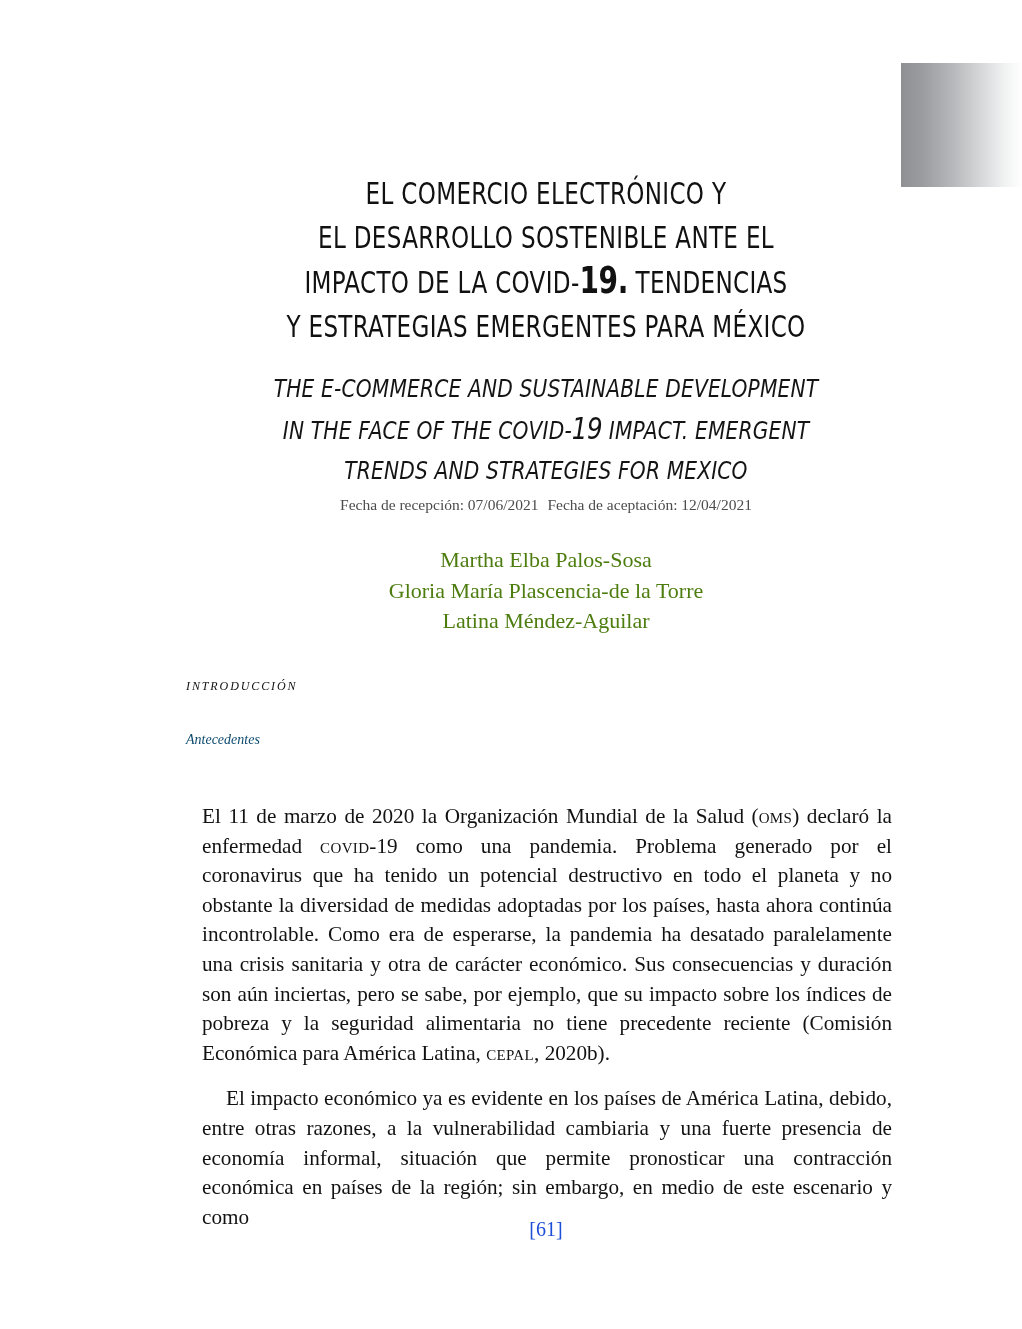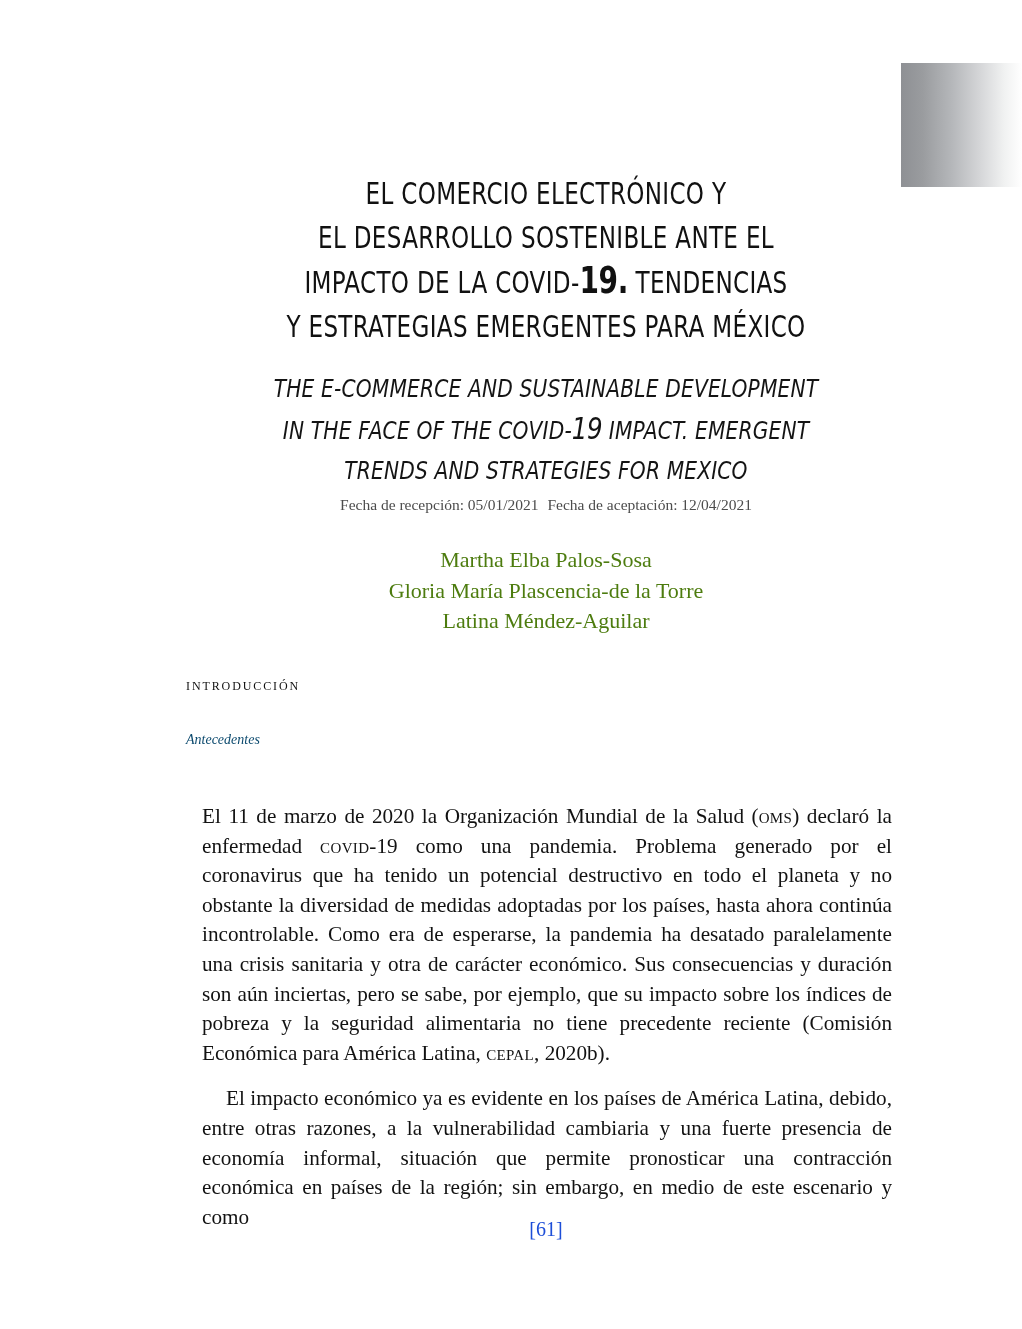--- a/index.html
+++ b/index.html
@@ -119,20 +119,21 @@
   
   #section-heading {
     position: absolute;
     top: 675px;
     left: 0;
     font-size: 16.5px;
     font-variant: small-caps;
     text-transform: lowercase;
     letter-spacing: 1.9px;
     color: #111111;
+    font-style: italic;
   }
 
   
   #subheading {
     position: absolute;
     top: 732px;
     left: 0;
     font-size: 14px;
     font-style: italic;
     color: #0c4a6e;
@@ -185,21 +186,21 @@
     <span>Y ESTRATEGIAS EMERGENTES PARA MÉXICO</span>
   </h1>
 
   <h2 id="title-en">
     <span>THE E-COMMERCE AND SUSTAINABLE DEVELOPMENT</span><br>
     <span>IN THE FACE OF THE COVID-</span><span class="big">19</span> <span>IMPACT. EMERGENT</span><br>
     <span>TRENDS AND STRATEGIES FOR MEXICO</span>
   </h2>
 
   <div id="dates">
-    <span>Fecha de recepción: 05/01/2021</span><span class="gap"></span><span>Fecha de aceptación: 12/04/2021</span>
+    <span>Fecha de recepción: 07/06/2021</span><span class="gap"></span><span>Fecha de aceptación: 12/04/2021</span>
   </div>
 
   <div id="authors">
     <div>Martha Elba Palos-Sosa</div>
     <div>Gloria María Plascencia-de la Torre</div>
     <div>Latina Méndez-Aguilar</div>
   </div>
 
   <div id="section-heading">Introducción</div>
 

